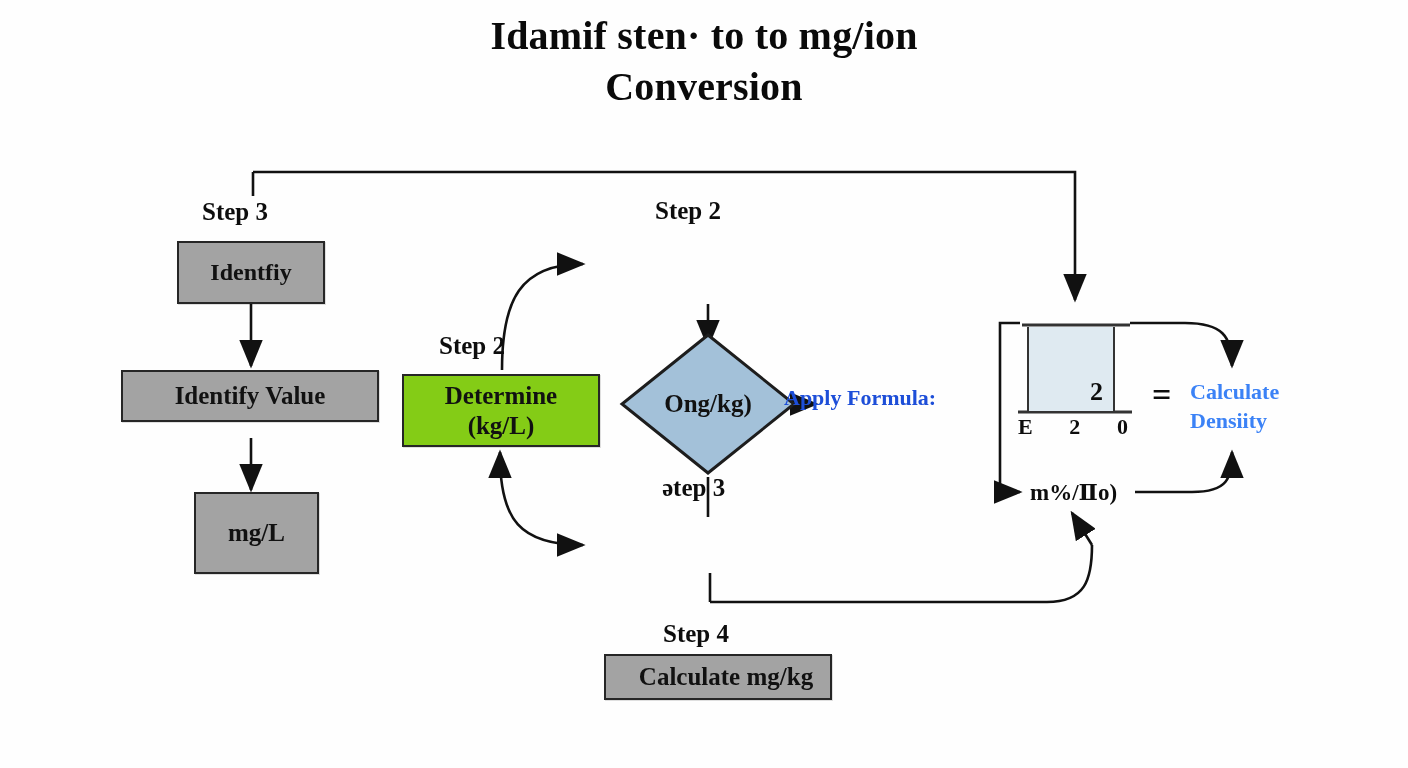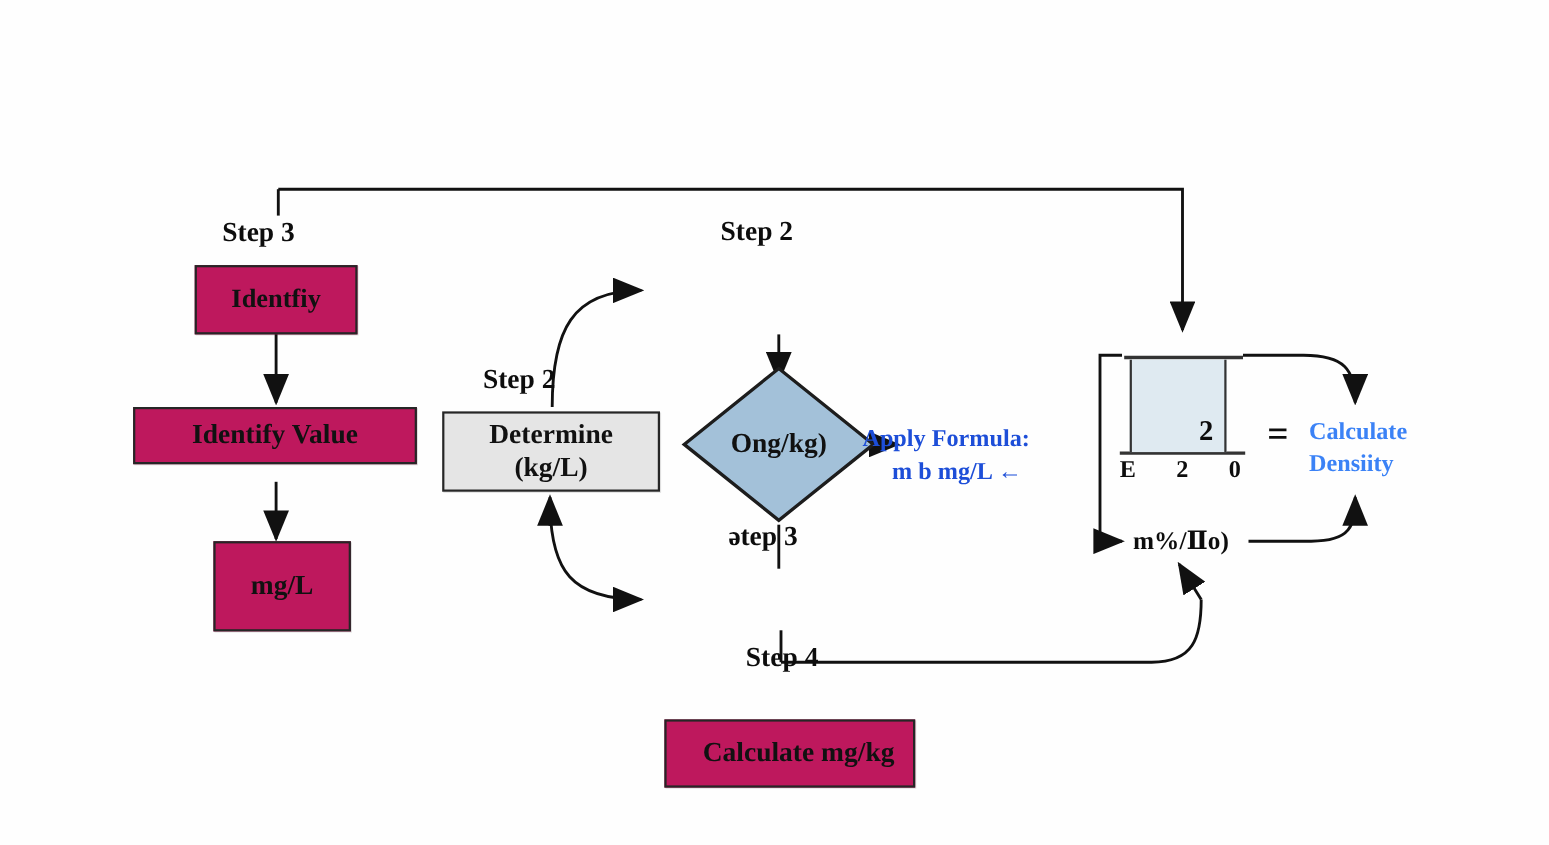--- a/index.html
+++ b/index.html
@@ -41,22 +41,22 @@
     border: 2.5px solid #262626;
     display: flex;
     align-items: center;
     justify-content: center;
     text-align: center;
     font-weight: bold;
     color: #111111;
     line-height: 1.18;
     box-shadow: 1px 1px 0 rgba(0,0,0,0.12);
   }
-  .node.blue  { background: #be185d; }
-  .node.orange{ background: #e5e5e5; }
+  .node.blue  { background: #a3a3a3; }
+  .node.orange{ background: #84cc16; }
 
   .steplabel {
     position: absolute;
     font-size: 25px;
     font-weight: bold;
     color: #0d0d0d;
     white-space: nowrap;
   }
   .diamond-wrap {
     position: absolute;
@@ -184,26 +184,30 @@
 
       <path d="M1135,492 L1192,492 C1228,492 1232,478 1232,452" marker-end="url(#ah)"></path>
     </g>
 
     <g stroke="#333" stroke-width="3">
       <line x1="1022" y1="325" x2="1130" y2="325"></line>
       <line x1="1018" y1="412" x2="1132" y2="412"></line>
     </g>
   </svg>
 
+  <div class="title">
+    <span>Idamif sten· to to mg/ion</span><br>
+    <span>Conversion</span>
+  </div>
 
   <div class="steplabel" style="left:202px; top:198px;">Step  3</div>
   <div class="steplabel" style="left:655px; top:197px;">Step 2</div>
   <div class="steplabel" style="left:439px; top:332px;">Step  2</div>
   <div class="steplabel" style="left:662px; top:474px;">ǝtep 3</div>
-  <div class="steplabel" style="left:663px; top:584px;margin-left:15px;">Step 4</div>
+  <div class="steplabel" style="left:663px; top:620px;">Step 4</div>
 
   <div class="node blue" style="left:177px; top:241px; width:148px; height:63px; font-size:24px;">
     <span>Identfiy</span>
   </div>
 
   <div class="node blue" style="left:121px; top:370px; width:258px; height:52px; font-size:25px;">
     <span>Identify Value</span>
   </div>
 
   <div class="node blue" style="left:194px; top:492px; width:125px; height:82px; font-size:25px;">
@@ -217,27 +221,26 @@
   </div>
 
   <div class="diamond-wrap" style="left:619px; top:332px;">
     <svg viewBox="0 0 178 144" xmlns="http://www.w3.org/2000/svg">
       <polygon points="89,3 175,72 89,141 3,72" fill="#a3c1d9" stroke="#1d1d1d" stroke-width="3"></polygon>
     </svg>
     <div class="diamond-label">Ong/kg)</div>
   </div>
 
 
-  <div class="node blue" style="left:604px; top:654px; width:228px; height:62px; font-size:25px;padding-left:16px;">
+  <div class="node blue" style="left:604px; top:654px; width:228px; height:46px; font-size:25px;padding-left:16px;">
     <span>Calculate mg/kg</span>
   </div>
 
   <div class="formula-block">
     <span>Apply Formula:</span>
-    <span class="l2">m b  mg/L ←</span>
   </div>
 
   <div class="fracbox">
     <span class="fracnum">2</span>
   </div>
 
   <div class="fracdenom">
     <span>E</span>
     <span>2</span>
     <span>0</span>

